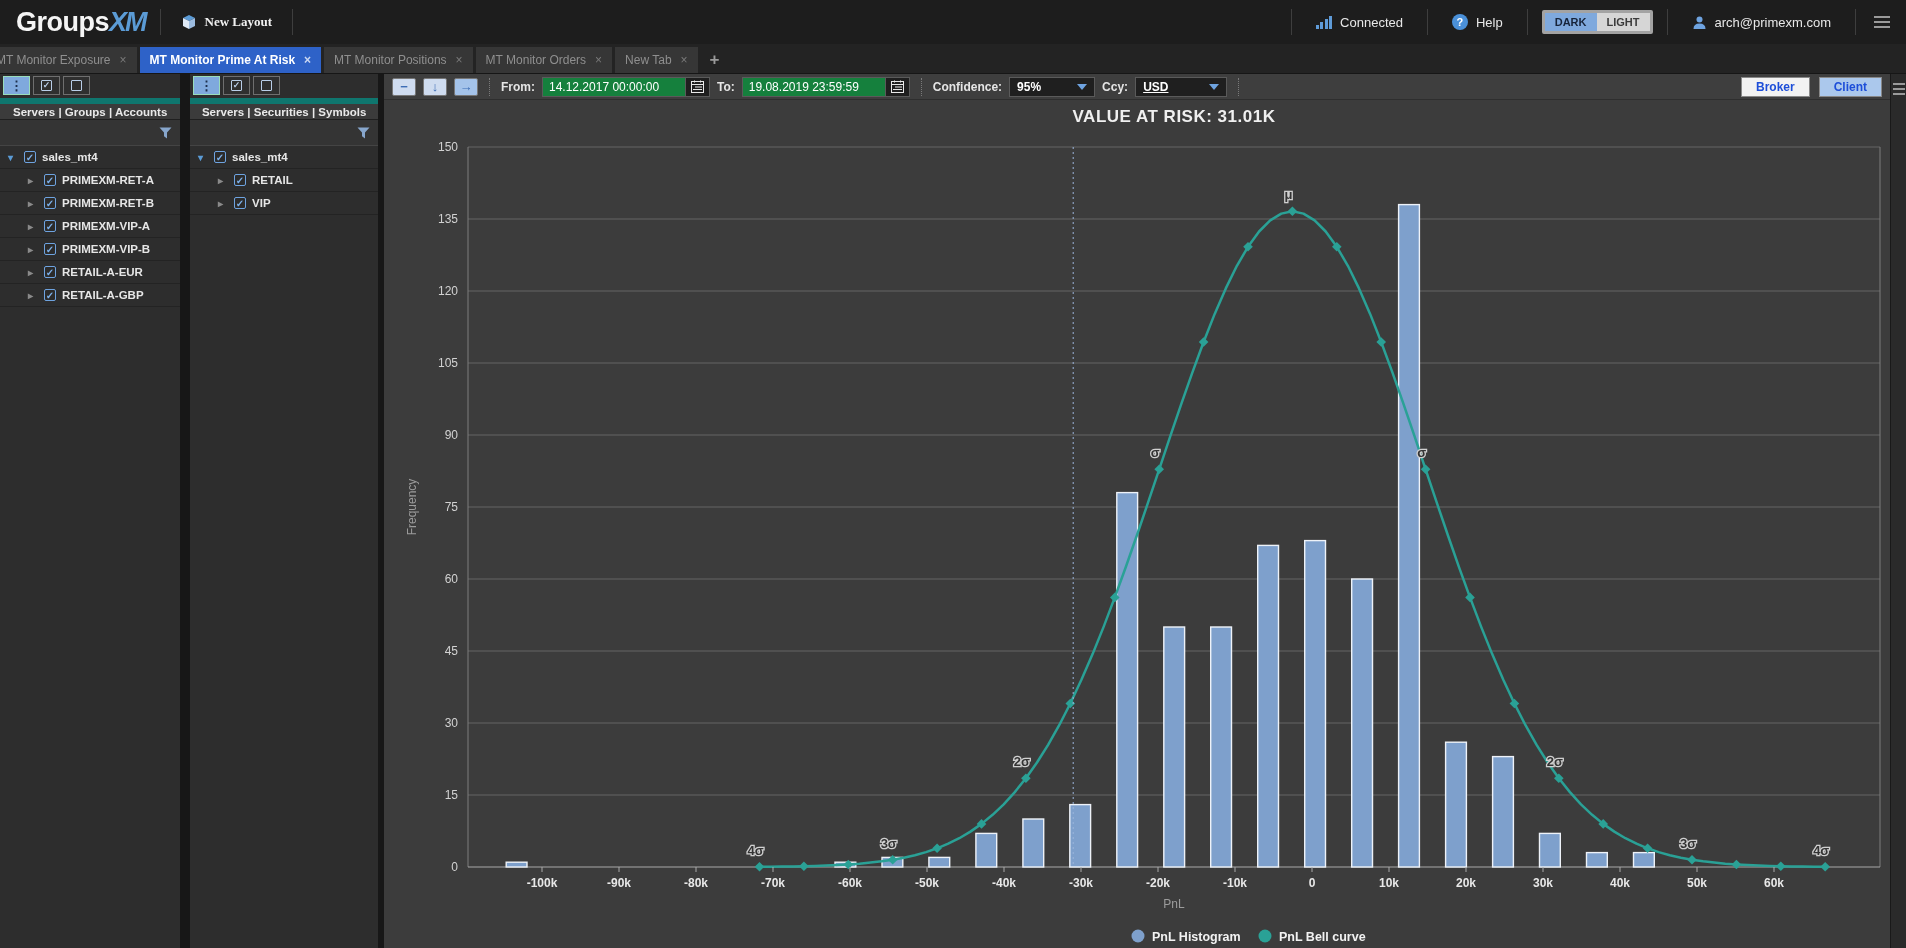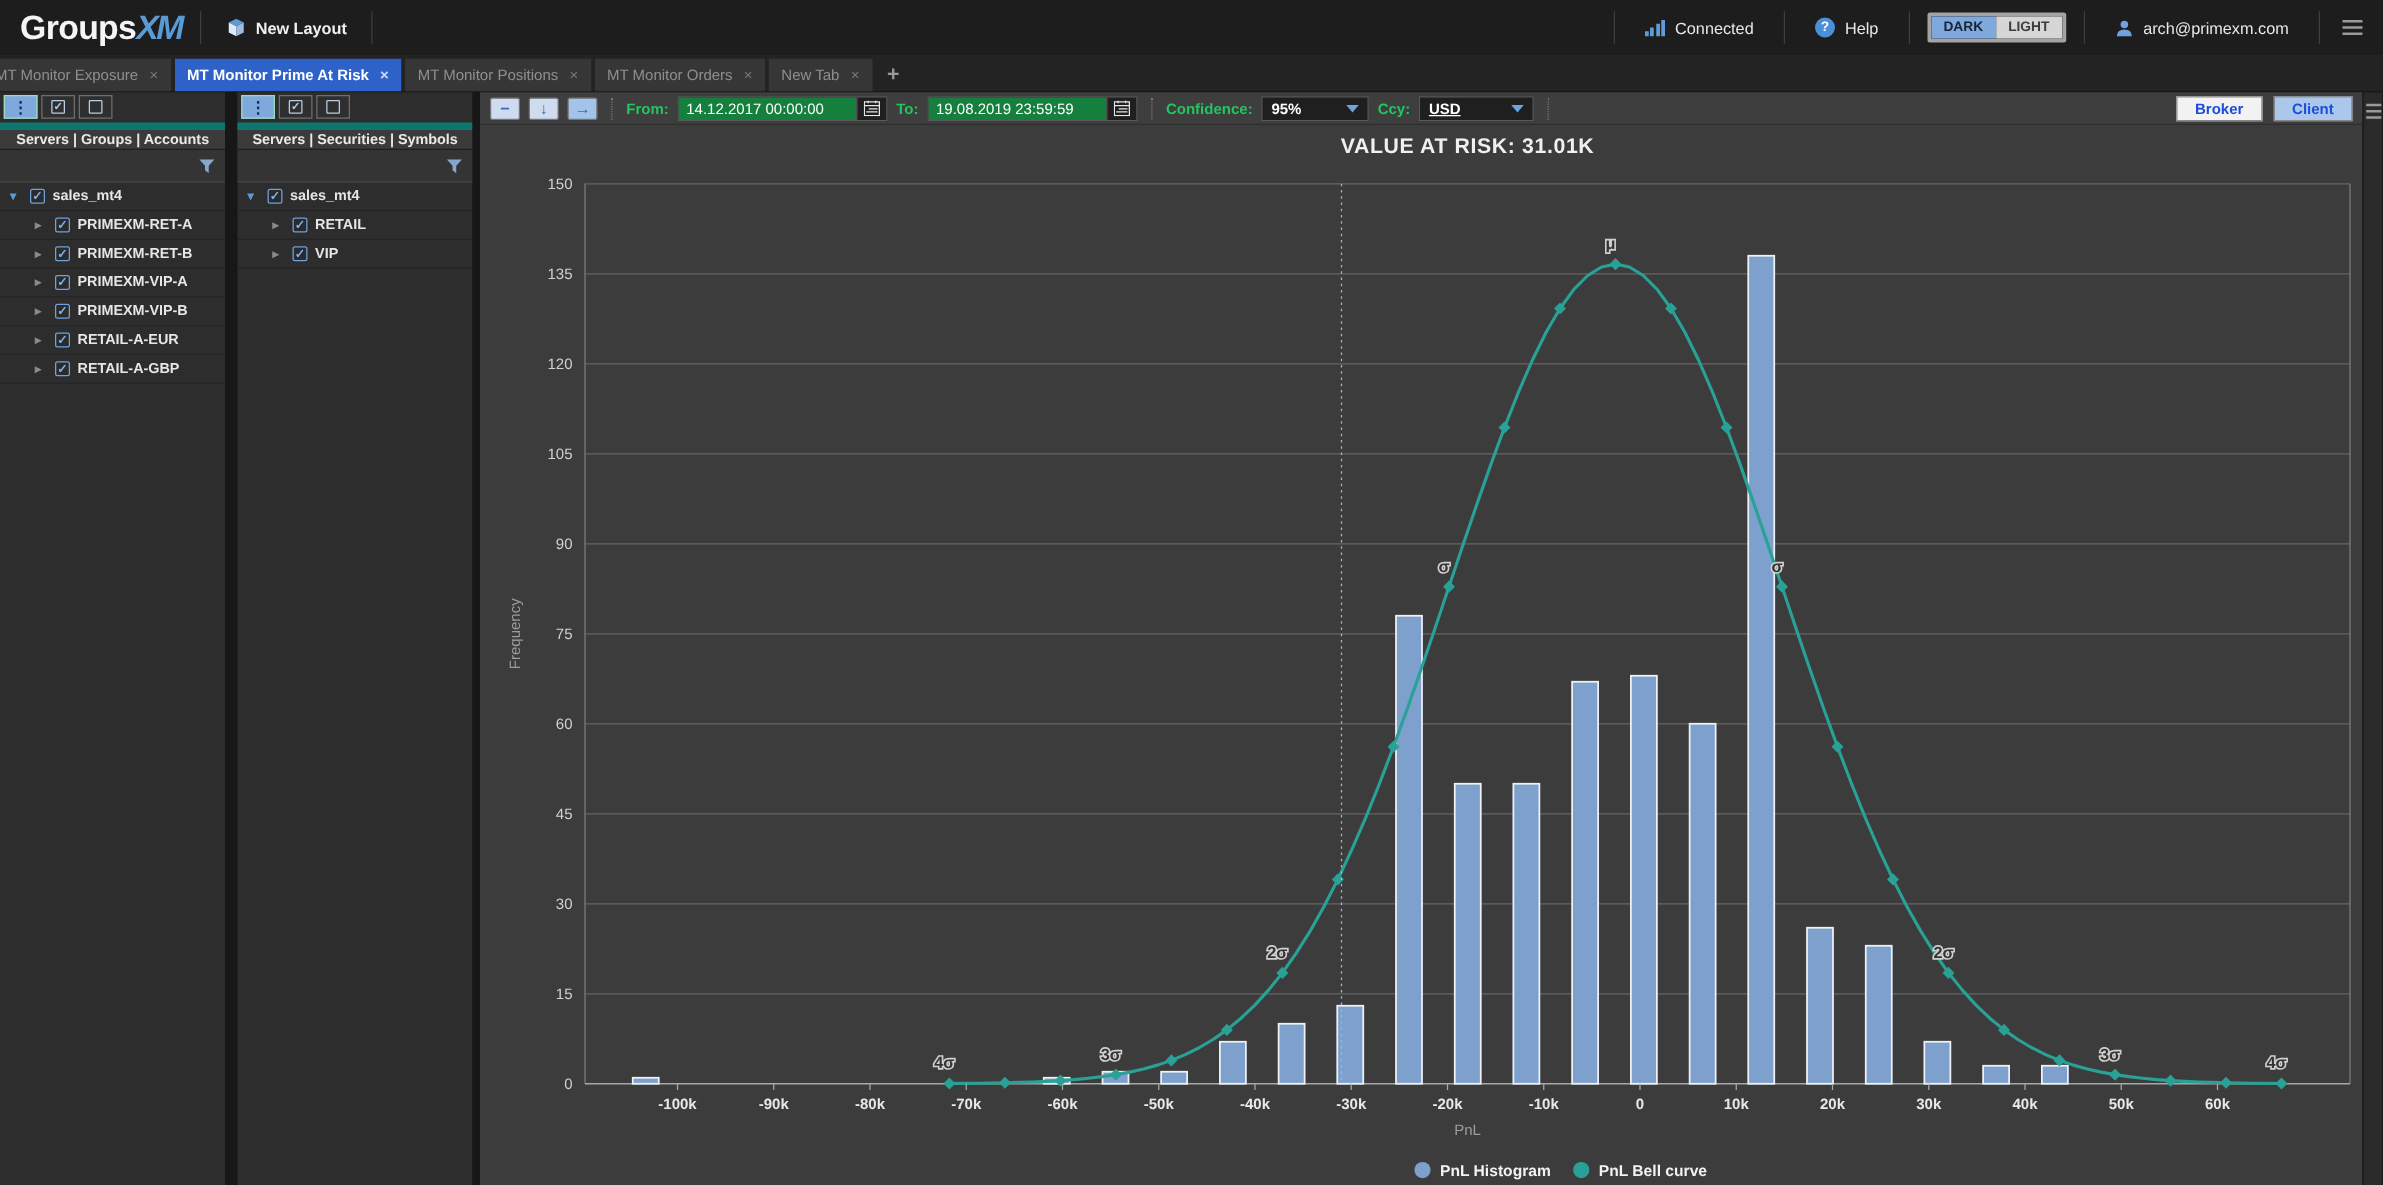--- a/index.html
+++ b/index.html
@@ -6,21 +6,21 @@
   html,body { background:#141414; }
   body { font-family:"Liberation Sans", sans-serif; }
   .app { position:relative; width:1906px; height:948px; background:#1c1c1c; overflow:hidden; }
 
   
   .hdr { height:44px; background:#1d1d1d; display:flex; align-items:center; padding:0 12px 0 16px; }
   .logo { font-size:27px; font-weight:bold; letter-spacing:-0.5px; cursor:default; }
   .logo .p1 { color:#f5f5f5; }
   .logo .p2 { color:#5b9bd5; font-style:italic; letter-spacing:-2px; }
   .vsep { width:1px; height:26px; background:#3e3e3e; margin:0 14px; }
-  .hbtn { display:flex; align-items:flex-end; gap:8px; color:#f0f0f0; font-size:13px; font-weight:bold; cursor:pointer; padding:4px 6px; }
+  .hbtn { display:flex; align-items:flex-end; gap:8px; color:#f0f0f0; font-size:13px; font-weight:bold; cursor:pointer; padding:4px 6px;font-family:Liberation Serif, serif; }
   .spacer { flex:1; }
   .hitem { display:flex; align-items:center; gap:8px; color:#e8e8e8; font-size:13px; padding:0 10px; cursor:pointer; }
   .signal { display:flex; align-items:flex-end; gap:1.5px; height:14px; }
   .signal span { width:3px; background:#5f9bd8; display:block; }
   .qcircle { width:16px; height:16px; border-radius:50%; background:#4a90d9; color:#fff; font-size:11px; font-weight:bold;
              display:flex; align-items:center; justify-content:center; }
   .theme { display:flex; border-radius:2px; overflow:hidden; border:3px solid #a3a3a3; cursor:pointer; }
   .theme .dark { background:#7fa9dd; color:#17243a; font-size:11px; font-weight:bold; padding:3px 10px; }
   .theme .light { background:#d6d6d6; color:#3c3c3c; font-size:11px; font-weight:bold; padding:3px 10px; }
   .burger { display:flex; flex-direction:column; gap:3px; padding:4px; cursor:pointer; }
@@ -59,21 +59,21 @@
   .tcb { width:12px; height:12px; border:1px solid #6ea3e0; border-radius:2px; background:#2b2b2b; color:#7db1ea;
          font-size:10px; line-height:11px; text-align:center; font-weight:bold; }
 
   
   .chartpanel { flex:1; display:flex; flex-direction:column; background:#3c3c3c; }
   .cp-toolbar { height:26px; background:#3e3e3e; border-bottom:1px solid #2e2e2e; display:flex; align-items:center; padding:0 8px; gap:7px; }
   .tb-btn { width:24px; height:18px; border:1px solid #777; border-radius:2px; background:#cfdcf0; color:#3d6db5;
             font-size:13px; font-weight:bold; display:flex; align-items:center; justify-content:center; line-height:1; cursor:pointer; }
   .tb-btn.sel { background:#a4c3ea; }
   .dotsep { border-left:1px dotted #7a7a7a; height:18px; margin:0 4px; }
-  .tb-label { color:#22c55e; font-size:12px; font-weight:bold; }
+  .tb-label { color:#e5e5e5; font-size:12px; font-weight:bold; }
   .dateinput { display:flex; align-items:stretch; border:1px solid #5a5a5a; background:#1f1f1f; height:20px; }
   .dateinput input { background:#15803d; border:0; color:#fff; font-size:12px; font-weight:normal; width:142px; padding:0 6px;
                      font-family:"Liberation Sans", sans-serif; }
   .calbtn { width:24px; display:flex; align-items:center; justify-content:center; border-left:1px solid #5a5a5a; cursor:pointer; }
   .selbox { display:flex; align-items:center; justify-content:space-between; border:1px solid #5a5a5a; background:#1f1f1f;
             height:20px; padding:0 7px; color:#fff; font-size:12px; font-weight:bold; cursor:pointer; }
   .selbox .caret { width:0; height:0; border-left:5px solid transparent; border-right:5px solid transparent; border-top:6px solid #6ea3e0; margin-left:12px; }
   .w95 { width:86px; } .wccy { width:92px;text-decoration:underline; }
   .pillbtn { height:20px; padding:0 14px; font-size:12px; font-weight:bold; color:#1d4ed8; border:1px solid #888;
              display:flex; align-items:center; cursor:pointer; }

